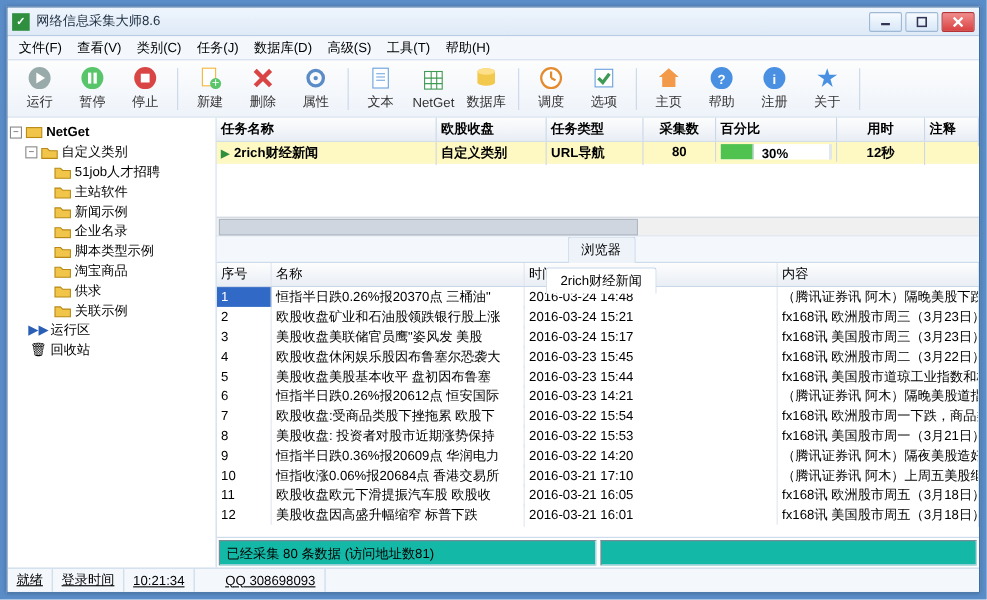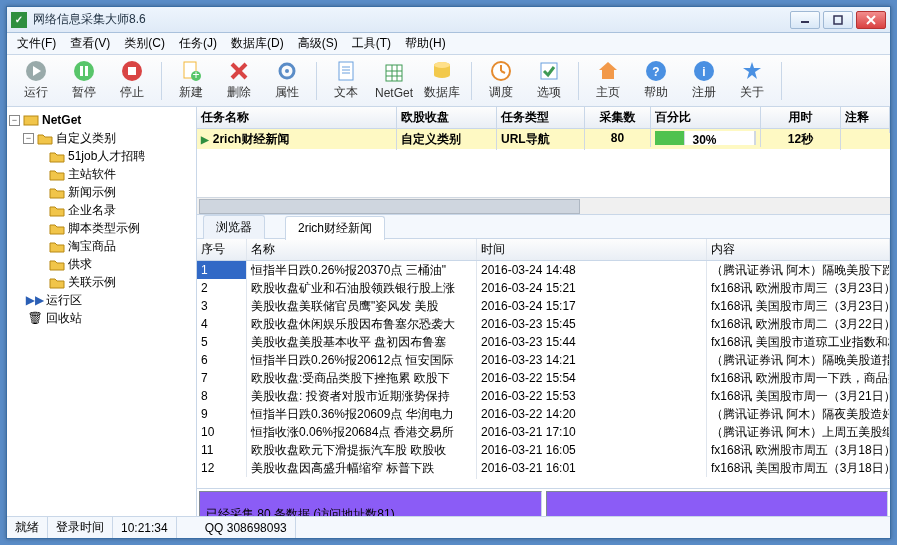--- a/index.html
+++ b/index.html
@@ -44,38 +44,38 @@
 .c-name{width:200px}.c-cat{width:100px}.c-type{width:88px}.c-cnt{width:66px;text-align:center}.c-pct{width:110px}.c-time{width:80px;text-align:center}.c-note{flex:1}
 .trw { background:#fef9c3; height:20px; align-items:flex-start; }
 .trw .play { color:#2f8f3f; font-size:10px; margin-right:4px; }
 .progressbar { height:14px; background:#fff; border:0; position:relative; }
 .progressbar .fill { position:absolute; left:0; top:0; bottom:0; background:#4fc24f; }
 .progressbar .txt { position:absolute; left:0; right:0; text-align:center; top:0; line-height:14px; }
 .taskblank { height:48px; background:#fff; }
 .hscroll { height:17px; background:#f0f0f0; border-top:1px solid #d0d8e2; display:flex; align-items:center; }
 .hscroll .thumb { height:15px; background:#cfd6df; border:1px solid #aeb7c2; margin-left:2px; width:55%; }
 
-.tabs { height:24px; display:flex; align-items:flex-start; padding-left:6px; border-bottom:1px solid #c9d7e8; background:#f4f8fd; gap:20px; }
+.tabs { height:24px; display:flex; align-items:center; padding-left:6px; border-bottom:1px solid #c9d7e8; background:#f4f8fd; gap:3px;flex-direction:column; }
 .tab { padding:3px 12px; border:1px solid #c9d7e8; border-bottom:none; background:#eef3fa; border-radius:3px 3px 0 0; cursor:default; }
 .tab.active { background:#fff; position:relative; top:1px; }
 
 .datagrid { flex:1; overflow:hidden; display:flex; flex-direction:column; }
 .dg-body { flex:1; overflow-y:scroll; overflow-x:hidden; }
 .dgh, .dgr { display:flex; }
 .dgh { background:linear-gradient(#fdfdfd,#e9eef5); border-bottom:1px solid #c9d7e8; }
 .dgh div, .dgr div { padding:2px 4px; border-right:1px solid #e0e6ee; overflow:hidden; white-space:nowrap; text-overflow:clip; }
 .g-no{width:50px}.g-nm{width:230px}.g-tm{width:230px}.g-ct{flex:1}
 .dgr { height:18px; align-items:center; background:#fff; }
 .dgr.sel .g-no { background:#3169c6; color:#fff; }
 
 .summary { height:28px; border-top:1px solid #c9d7e8; display:flex; }
-.summary .box { flex:1; border:1px inset #c9d7e8; margin:2px; padding:14px 6px; background:#8b5cf6; }
+.summary .box { flex:1; border:1px inset #c9d7e8; margin:2px; padding:3px 6px; background:#14b8a6; }
 
 .statusbar { height:22px; border-top:1px solid #c9d7e8; background:#f4f8fd; display:flex; align-items:center; }
-.statusbar div { padding:0 8px; border-right:1px solid #c9d7e8; height:100%; display:flex; align-items:center; }
+.statusbar div { padding:0 8px; border-right:1px solid #c9d7e8; height:100%; display:flex; align-items:center;text-decoration:underline; }
 .statusbar .qq { flex:0 0 auto; margin-left:20px; }
 
 .dg-body::-webkit-scrollbar { width:17px; }
 .dg-body::-webkit-scrollbar-track { background:#f0f0f0; }
 .dg-body::-webkit-scrollbar-thumb { background:#cfd6df; border:1px solid #aeb7c2; }
 </style>
 </head>
 <body>
 
 <div class="window">

